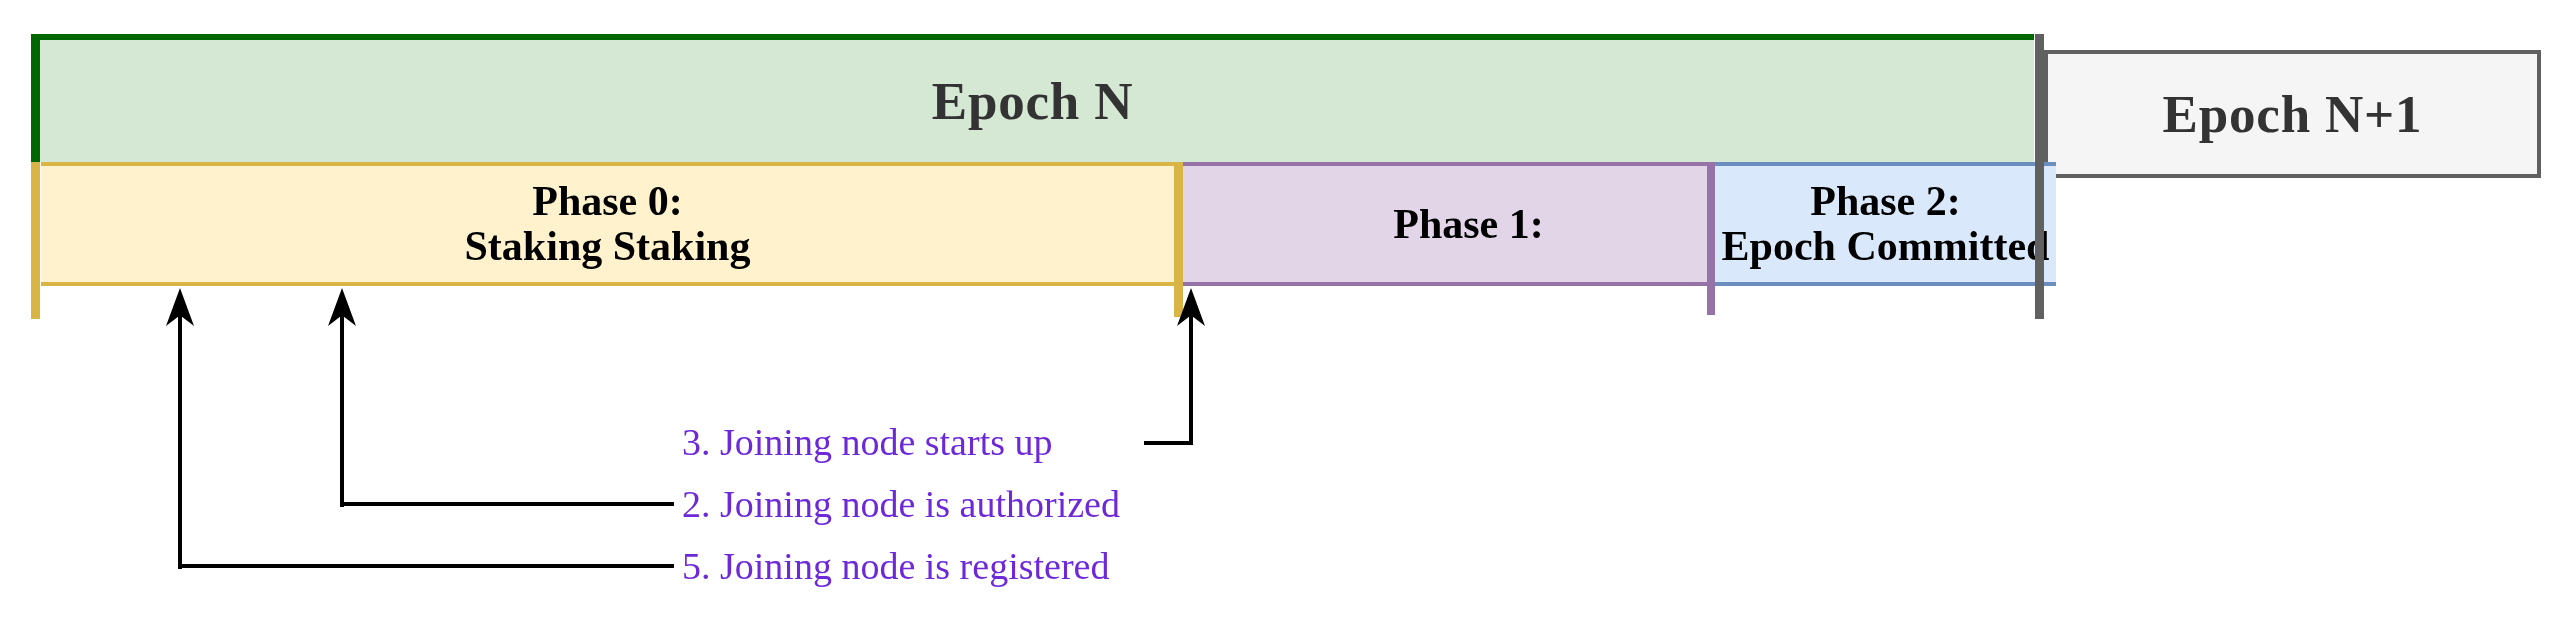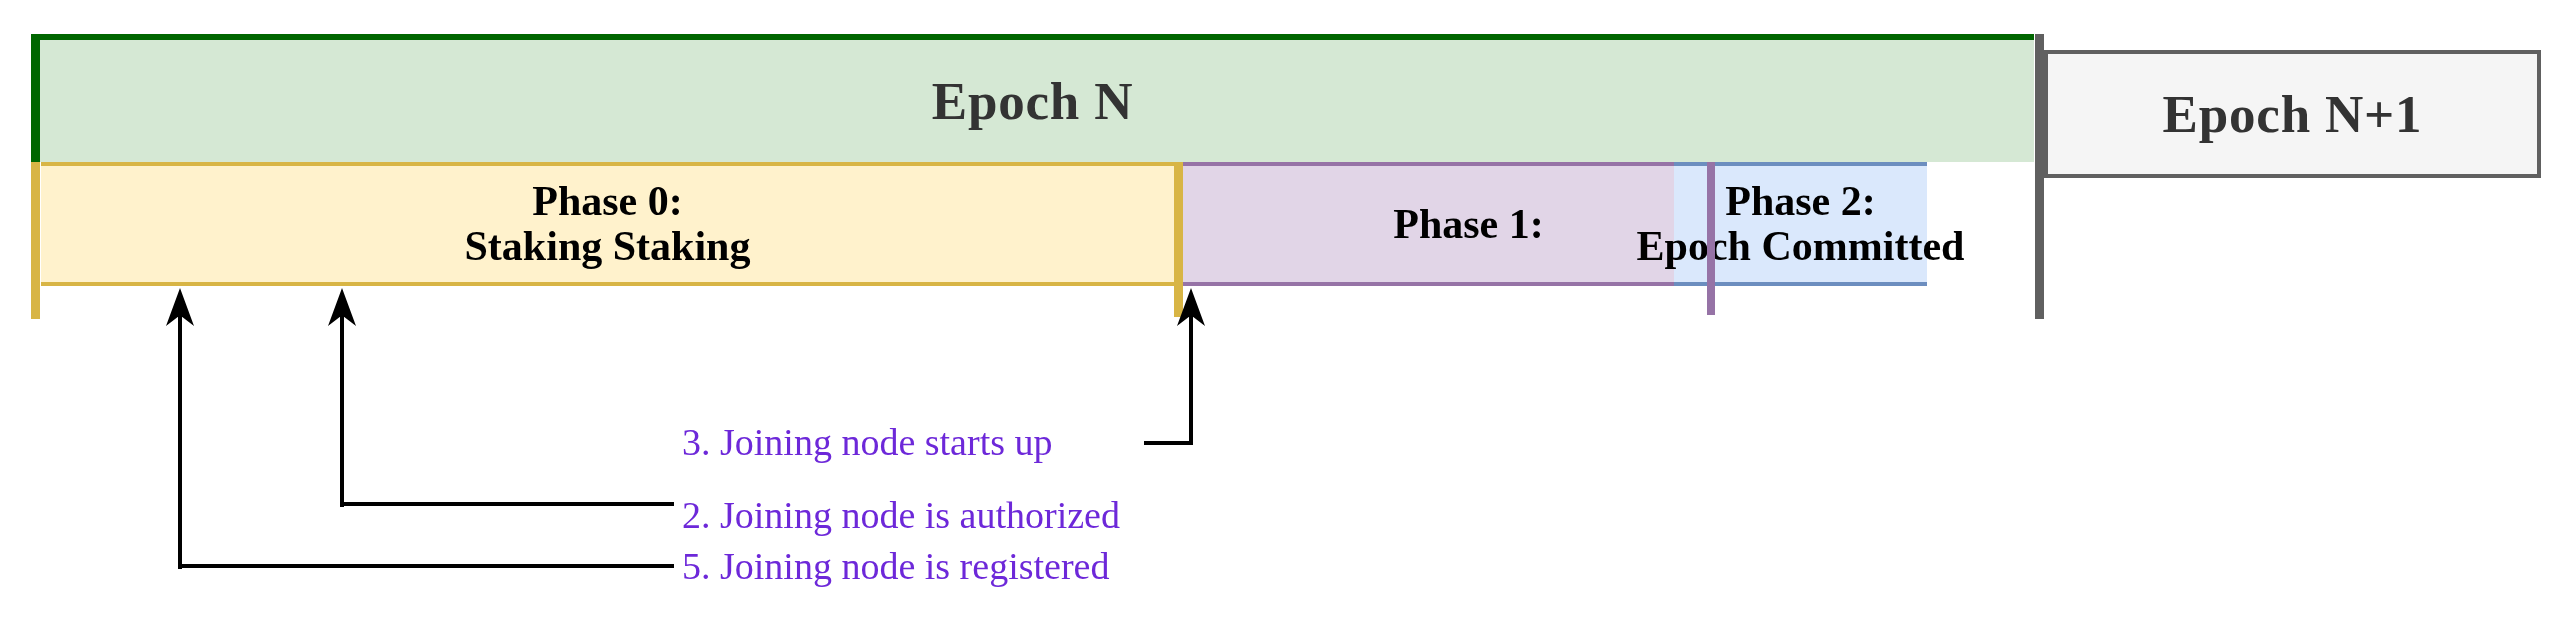--- a/index.html
+++ b/index.html
@@ -38,21 +38,21 @@
     border-top:4.7px solid var(--yellow-stroke,#d8b545);
     border-bottom:4.7px solid var(--yellow-stroke,#d8b545);
   }
   .phase-1{
     left:1183px;width:571px;
     background:var(--purple-fill,#e1d5e7);
     border-top:4.7px solid var(--purple-stroke,#9673a6);
     border-bottom:4.7px solid var(--purple-stroke,#9673a6);
   }
   .phase-2{
-    left:1674px;width:253px;
+    left:1715px;width:341px;
     background:var(--blue-fill,#dae8fc);
     border-top:4.7px solid var(--blue-stroke,#6c8ebf);
     border-bottom:4.7px solid var(--blue-stroke,#6c8ebf);
   }
   .phase-text{
     font-size:42px;font-weight:bold;color:#000000;
     text-align:center;line-height:45px;white-space:nowrap;
   }
 
   
@@ -81,21 +81,21 @@
 
   .head-3{left:1177px;top:288px;}
   .shaft-3{left:1189px;top:315px;height:130px;}
   .hline-3{left:1144px;top:441px;width:49px;}
 
   .note{
     position:absolute;left:682px;
     font-size:38px;color:#6d28d9;line-height:38px;white-space:nowrap;
   }
   .note-3{top:423px;}
-  .note-2{top:485px;margin-top:11px;}
+  .note-2{top:485px;}
   .note-1{top:547px;}
 </style>
 </head>
 <body>
 
 <div class="canvas">
 
   <div class="box epoch-n">
     <span class="epoch-label">Epoch N</span>
   </div>

